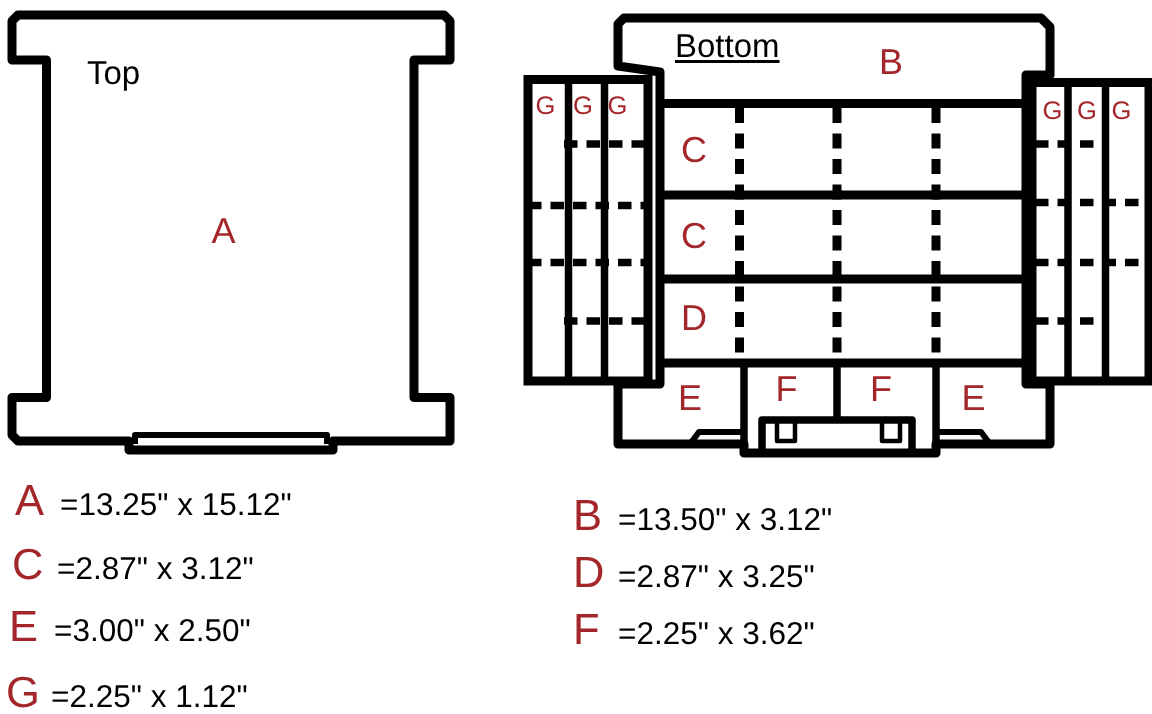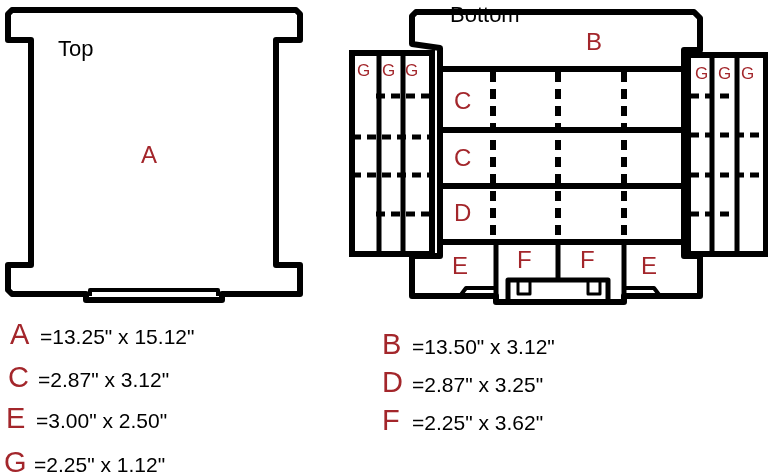--- a/index.html
+++ b/index.html
@@ -64,21 +64,21 @@
     <line x1="690" y1="96" x2="736" y2="96" stroke-width="5" stroke-dasharray="9,6"></line>
     <line x1="690" y1="135" x2="766" y2="135" stroke-width="5" stroke-dasharray="9,6"></line>
     <line x1="690" y1="175" x2="766" y2="175" stroke-width="5" stroke-dasharray="9,6"></line>
     <line x1="690" y1="214" x2="736" y2="214" stroke-width="5" stroke-dasharray="9,6"></line>
   </g>
 </svg>
 
 <div class="lbl black" style="left:58px;top:38px;">Top</div>
 <div class="lbl red big" style="left:141px;top:143px;">A</div>
 
-<div class="lbl black" style="left:450px;top:4px;">Bottom</div>
+<div class="lbl black" style="left:450px;top:20px;text-decoration:underline;">Bottom</div>
 <div class="lbl red big" style="left:586px;top:30px;">B</div>
 <div class="lbl red big" style="left:454px;top:89px;">C</div>
 <div class="lbl red big" style="left:454px;top:146px;">C</div>
 <div class="lbl red big" style="left:454px;top:201px;">D</div>
 <div class="lbl red big" style="left:452px;top:254px;">E</div>
 <div class="lbl red big" style="left:517px;top:248px;">F</div>
 <div class="lbl red big" style="left:580px;top:248px;">F</div>
 <div class="lbl red big" style="left:641px;top:254px;">E</div>
 
 <div class="lbl red small" style="left:357px;top:62px;">G</div>

